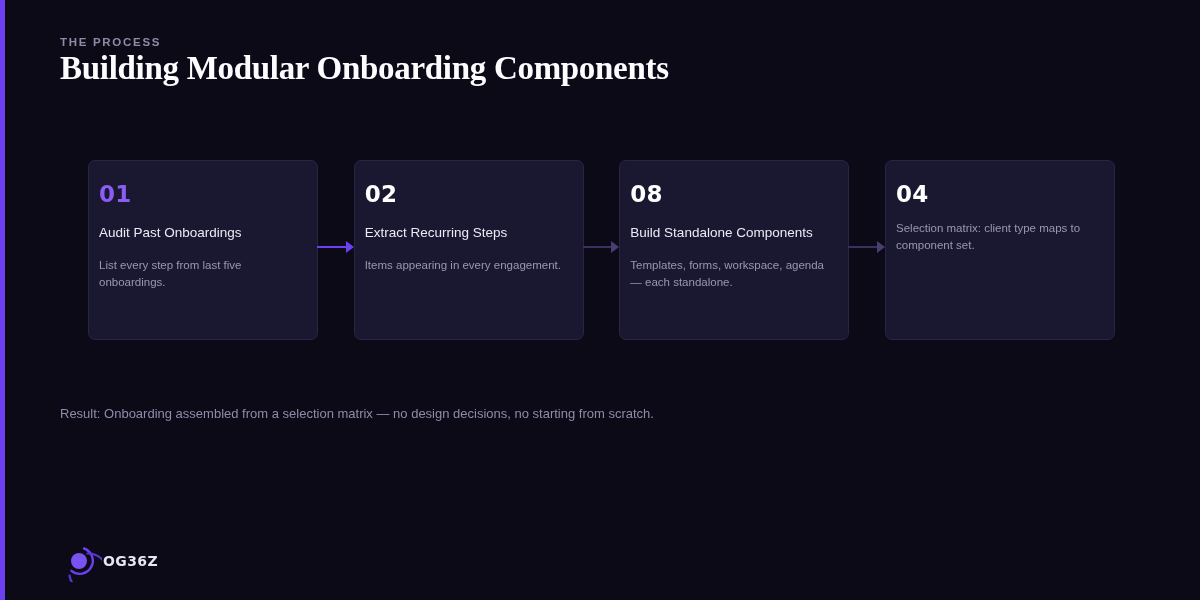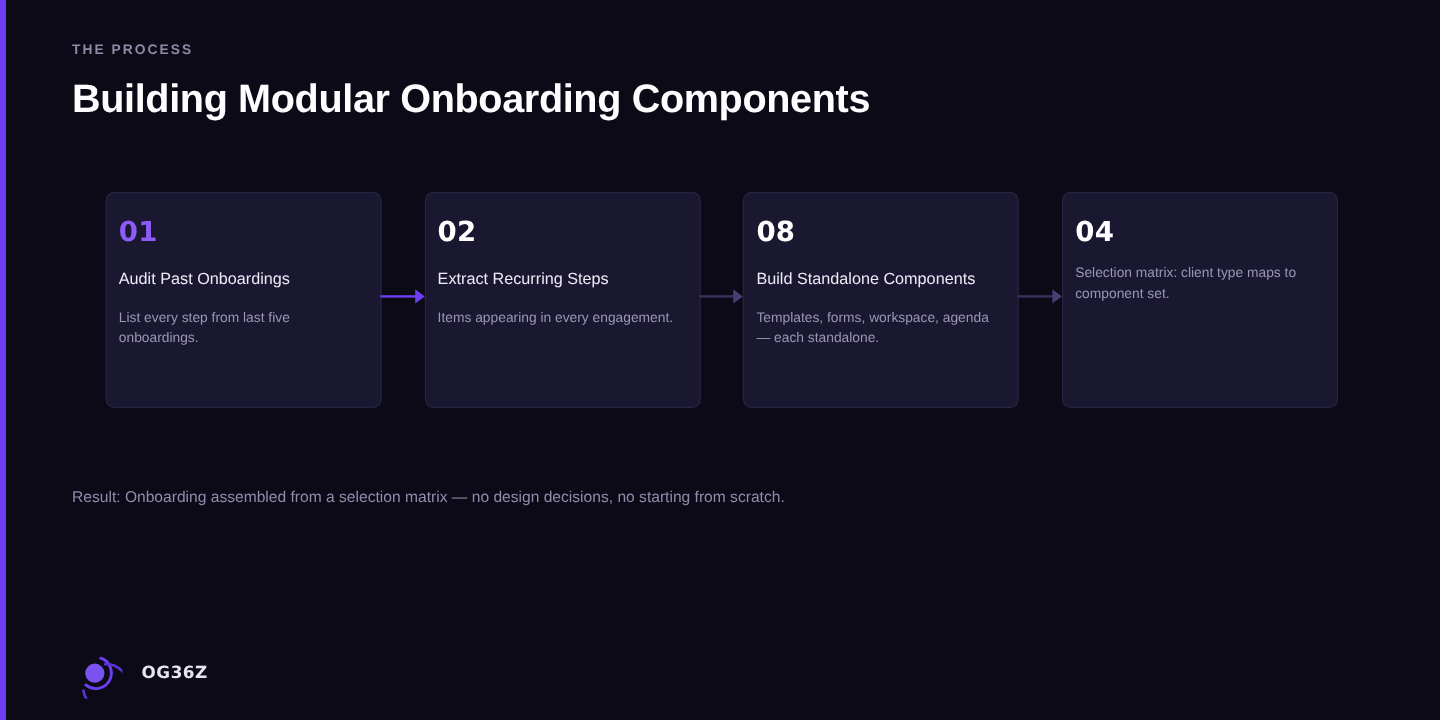--- a/index.html
+++ b/index.html
@@ -20,24 +20,24 @@
   .stage{ position:absolute; left:0; top:0; width:1200px; height:600px; }
 
   
   .eyebrow{
     position:absolute; left:60px; top:36px;
     font-size:11.5px; font-weight:700; letter-spacing:1.7px;
     color:#8f8aa6; text-transform:uppercase;
     font-family:"Liberation Sans", sans-serif;
   }
   .headline{
-    position:absolute; left:60px; top:63px;
+    position:absolute; left:60px; top:50px;
     font-size:33px; font-weight:700; letter-spacing:-0.3px;
     color:#fdfdff; white-space:nowrap;
-    font-family:Liberation Sans, sans-serif;
+    font-family:Liberation Serif, serif;
   }
 
   
   .steps{
     position:absolute; left:88px; top:160px;
     width:1027px; height:180px;
     display:flex; align-items:stretch;
   }
   .card{
     position:relative;
@@ -90,21 +90,21 @@
   .result{
     position:absolute; left:60px; top:406px;
     font-size:13px; font-weight:400; color:#8f8bab;
     font-family:"Liberation Sans", sans-serif;
     white-space:nowrap;
   }
 
   
   .brand{
     position:absolute; left:60px; top:540px;
-    display:flex; align-items:center; gap:16px;
+    display:flex; align-items:center; gap:1px;
   }
   .brand-mark{ width:42px; height:42px; display:block; }
   .brand-name{
     font-size:14px; font-weight:700; letter-spacing:0.4px;
     color:#e7e5f2;
     font-family:"DejaVu Sans", sans-serif;
   }
 </style>
 </head>
 <body>

